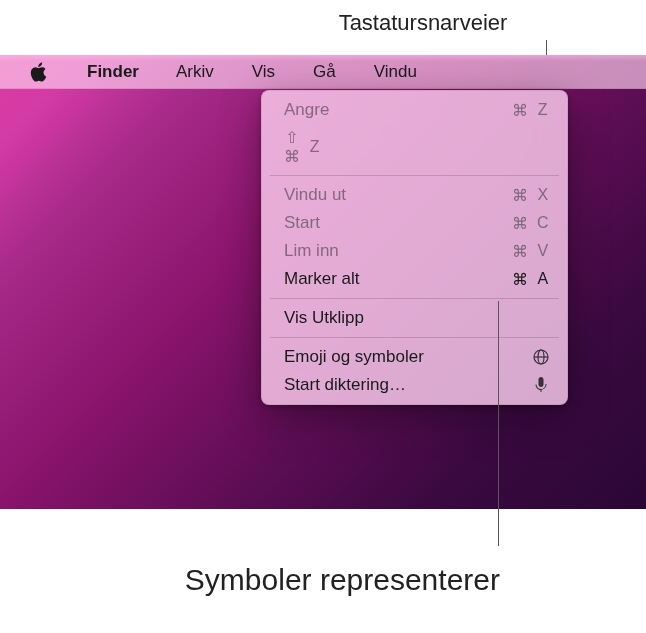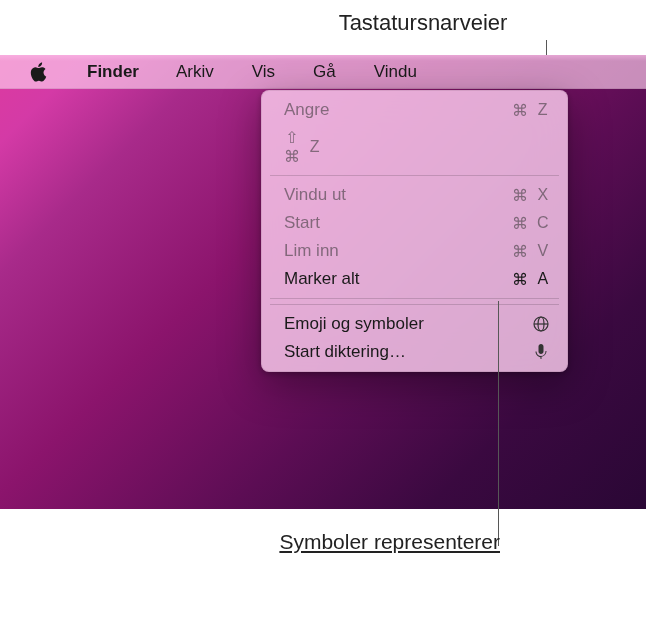--- a/index.html
+++ b/index.html
@@ -26,28 +26,27 @@
   .callout-line-top {
     position: absolute;
     top: 40px;
     left: 546px;
     width: 1px;
     height: 83px;
     background: #575757;
   }
   .callout-bottom {
     position: absolute;
-    top: 528px;
+    top: 560px;
     left: 170px;
     width: 330px;
     text-align: right;
-    font-size: 21px;
+    font-size: 30px;
     color: #222;
     line-height: 1.35;
-    text-decoration: underline;
   }
   .callout-line-bottom {
     position: absolute;
     top: 301px;
     left: 498px;
     width: 1px;
     height: 245px;
     background: #575757;
   }
 
@@ -191,20 +190,24 @@
       </span>
     </div>
     <div class="item">
       <span>Marker alt</span>
       <span class="shortcut">
         <span class="sym">⌘</span>
         <span class="key">A</span>
       </span>
     </div>
     <div class="sep"></div>
+    <div class="item">
+      <span>Vis Utklipp</span>
+      <span></span>
+    </div>
     <div class="sep"></div>
     <div class="item">
       <span>Emoji og symboler</span>
       <span class="icon-right">
         <svg width="16" height="16" viewBox="0 0 16 16">
             <circle cx="8" cy="8" r="7" fill="none" stroke="#333" stroke-width="1.2"></circle>
             <ellipse cx="8" cy="8" rx="3" ry="7" fill="none" stroke="#333" stroke-width="1.2"></ellipse>
             <line x1="1" y1="8" x2="15" y2="8" stroke="#333" stroke-width="1.2"></line>
           </svg>
       </span>

